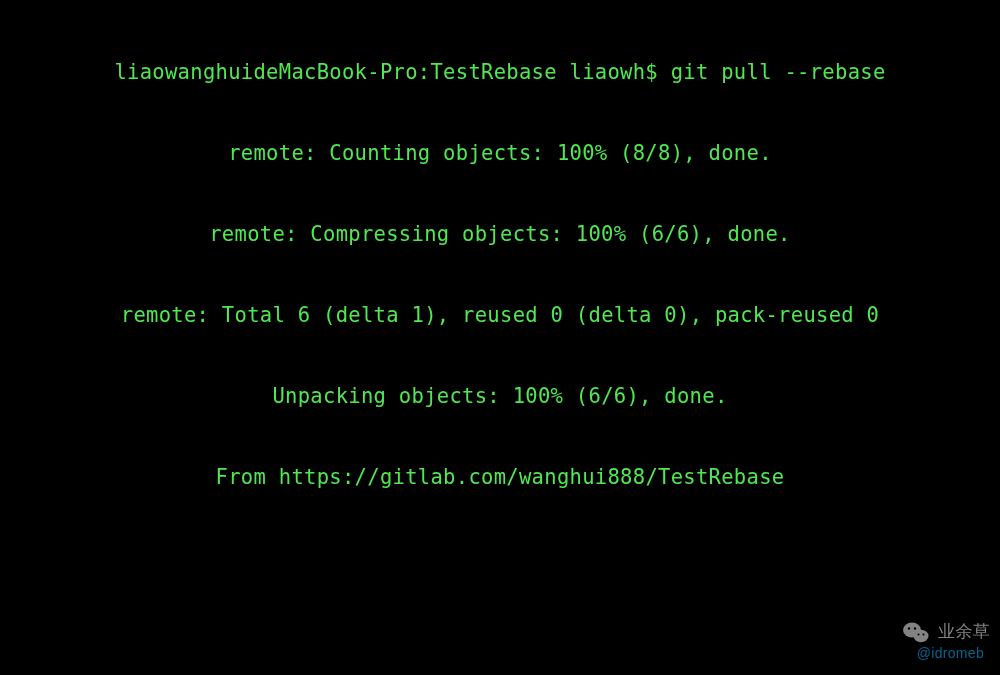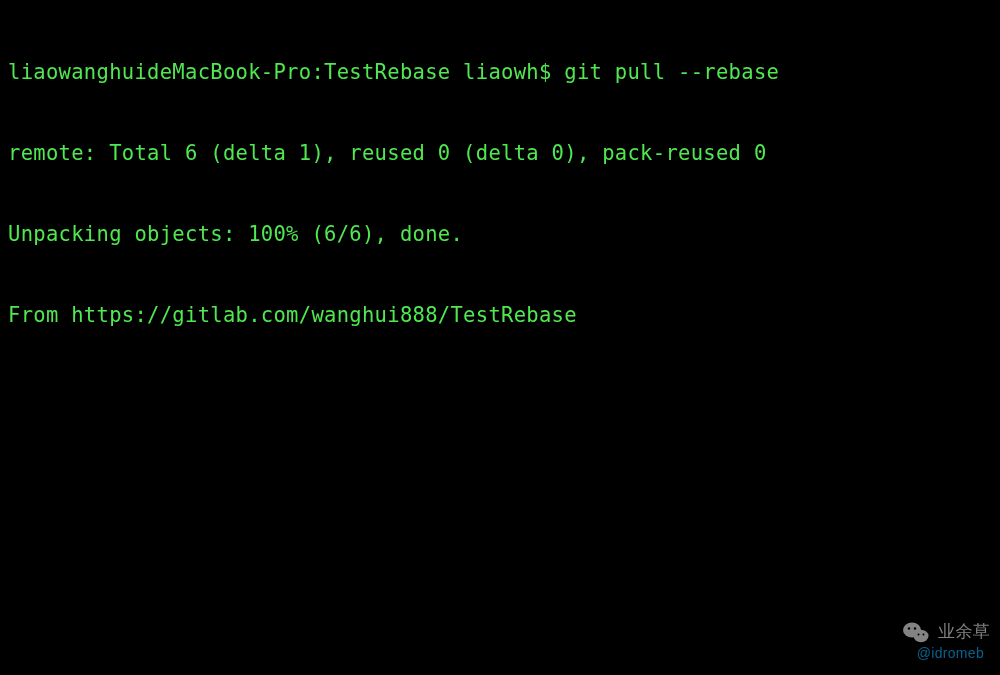--- a/index.html
+++ b/index.html
@@ -18,20 +18,21 @@
       padding: 5px 8px;
       overflow: hidden;
       position: relative;
       letter-spacing: 0.3px;
     }
     .terminal {
       white-space: pre;
     }
     .line {
       display: block;
+      text-align: center;
     }
     .watermark {
       position: absolute;
       bottom: 30px;
       right: 10px;
       display: flex;
       align-items: center;
       gap: 8px;
       color: #9a9a9a;
       font-size: 17px;
@@ -56,20 +57,22 @@
       font-size: 14px;
       font-family: sans-serif;
       opacity: 0.6;
     }
   </style>
 </head>
 <body>
 
 <div class="terminal">
   <span class="line">liaowanghuideMacBook-Pro:TestRebase liaowh$ git pull --rebase</span>
+  <span class="line">remote: Counting objects: 100% (8/8), done.</span>
+  <span class="line">remote: Compressing objects: 100% (6/6), done.</span>
   <span class="line">remote: Total 6 (delta 1), reused 0 (delta 0), pack-reused 0</span>
   <span class="line">Unpacking objects: 100% (6/6), done.</span>
   <span class="line">From https://gitlab.com/wanghui888/TestRebase</span>
   
   
   
   
   
   
   

